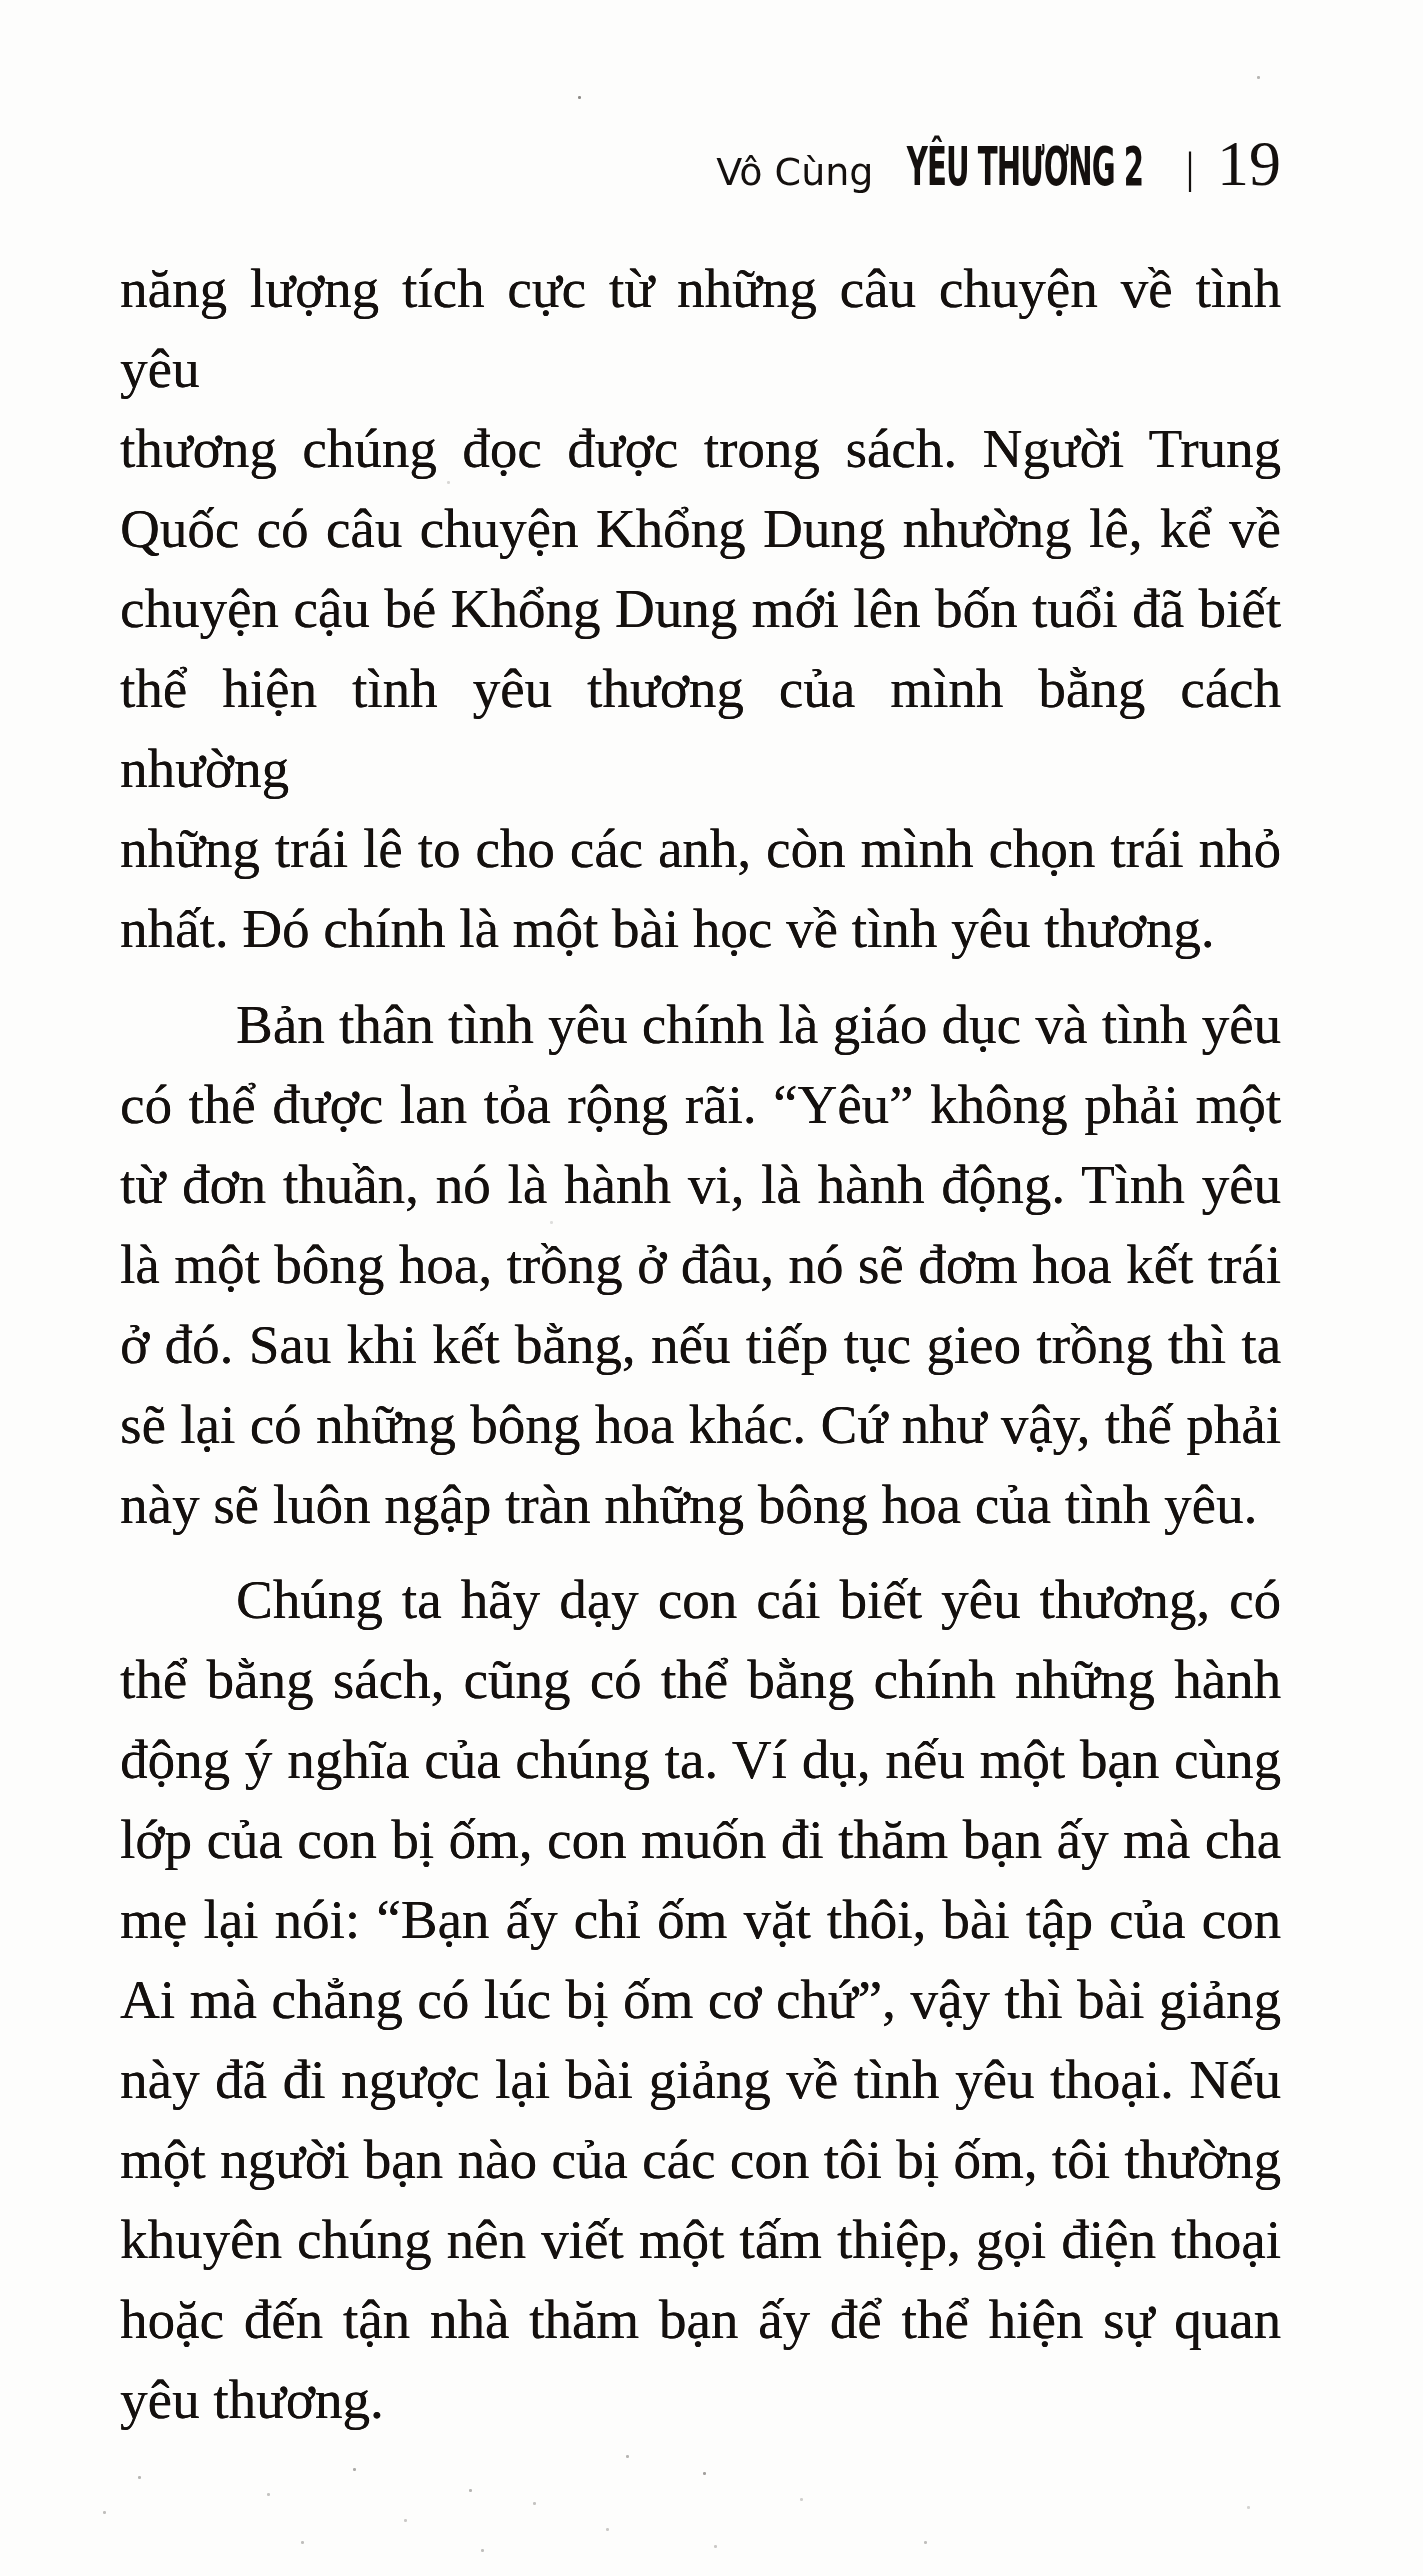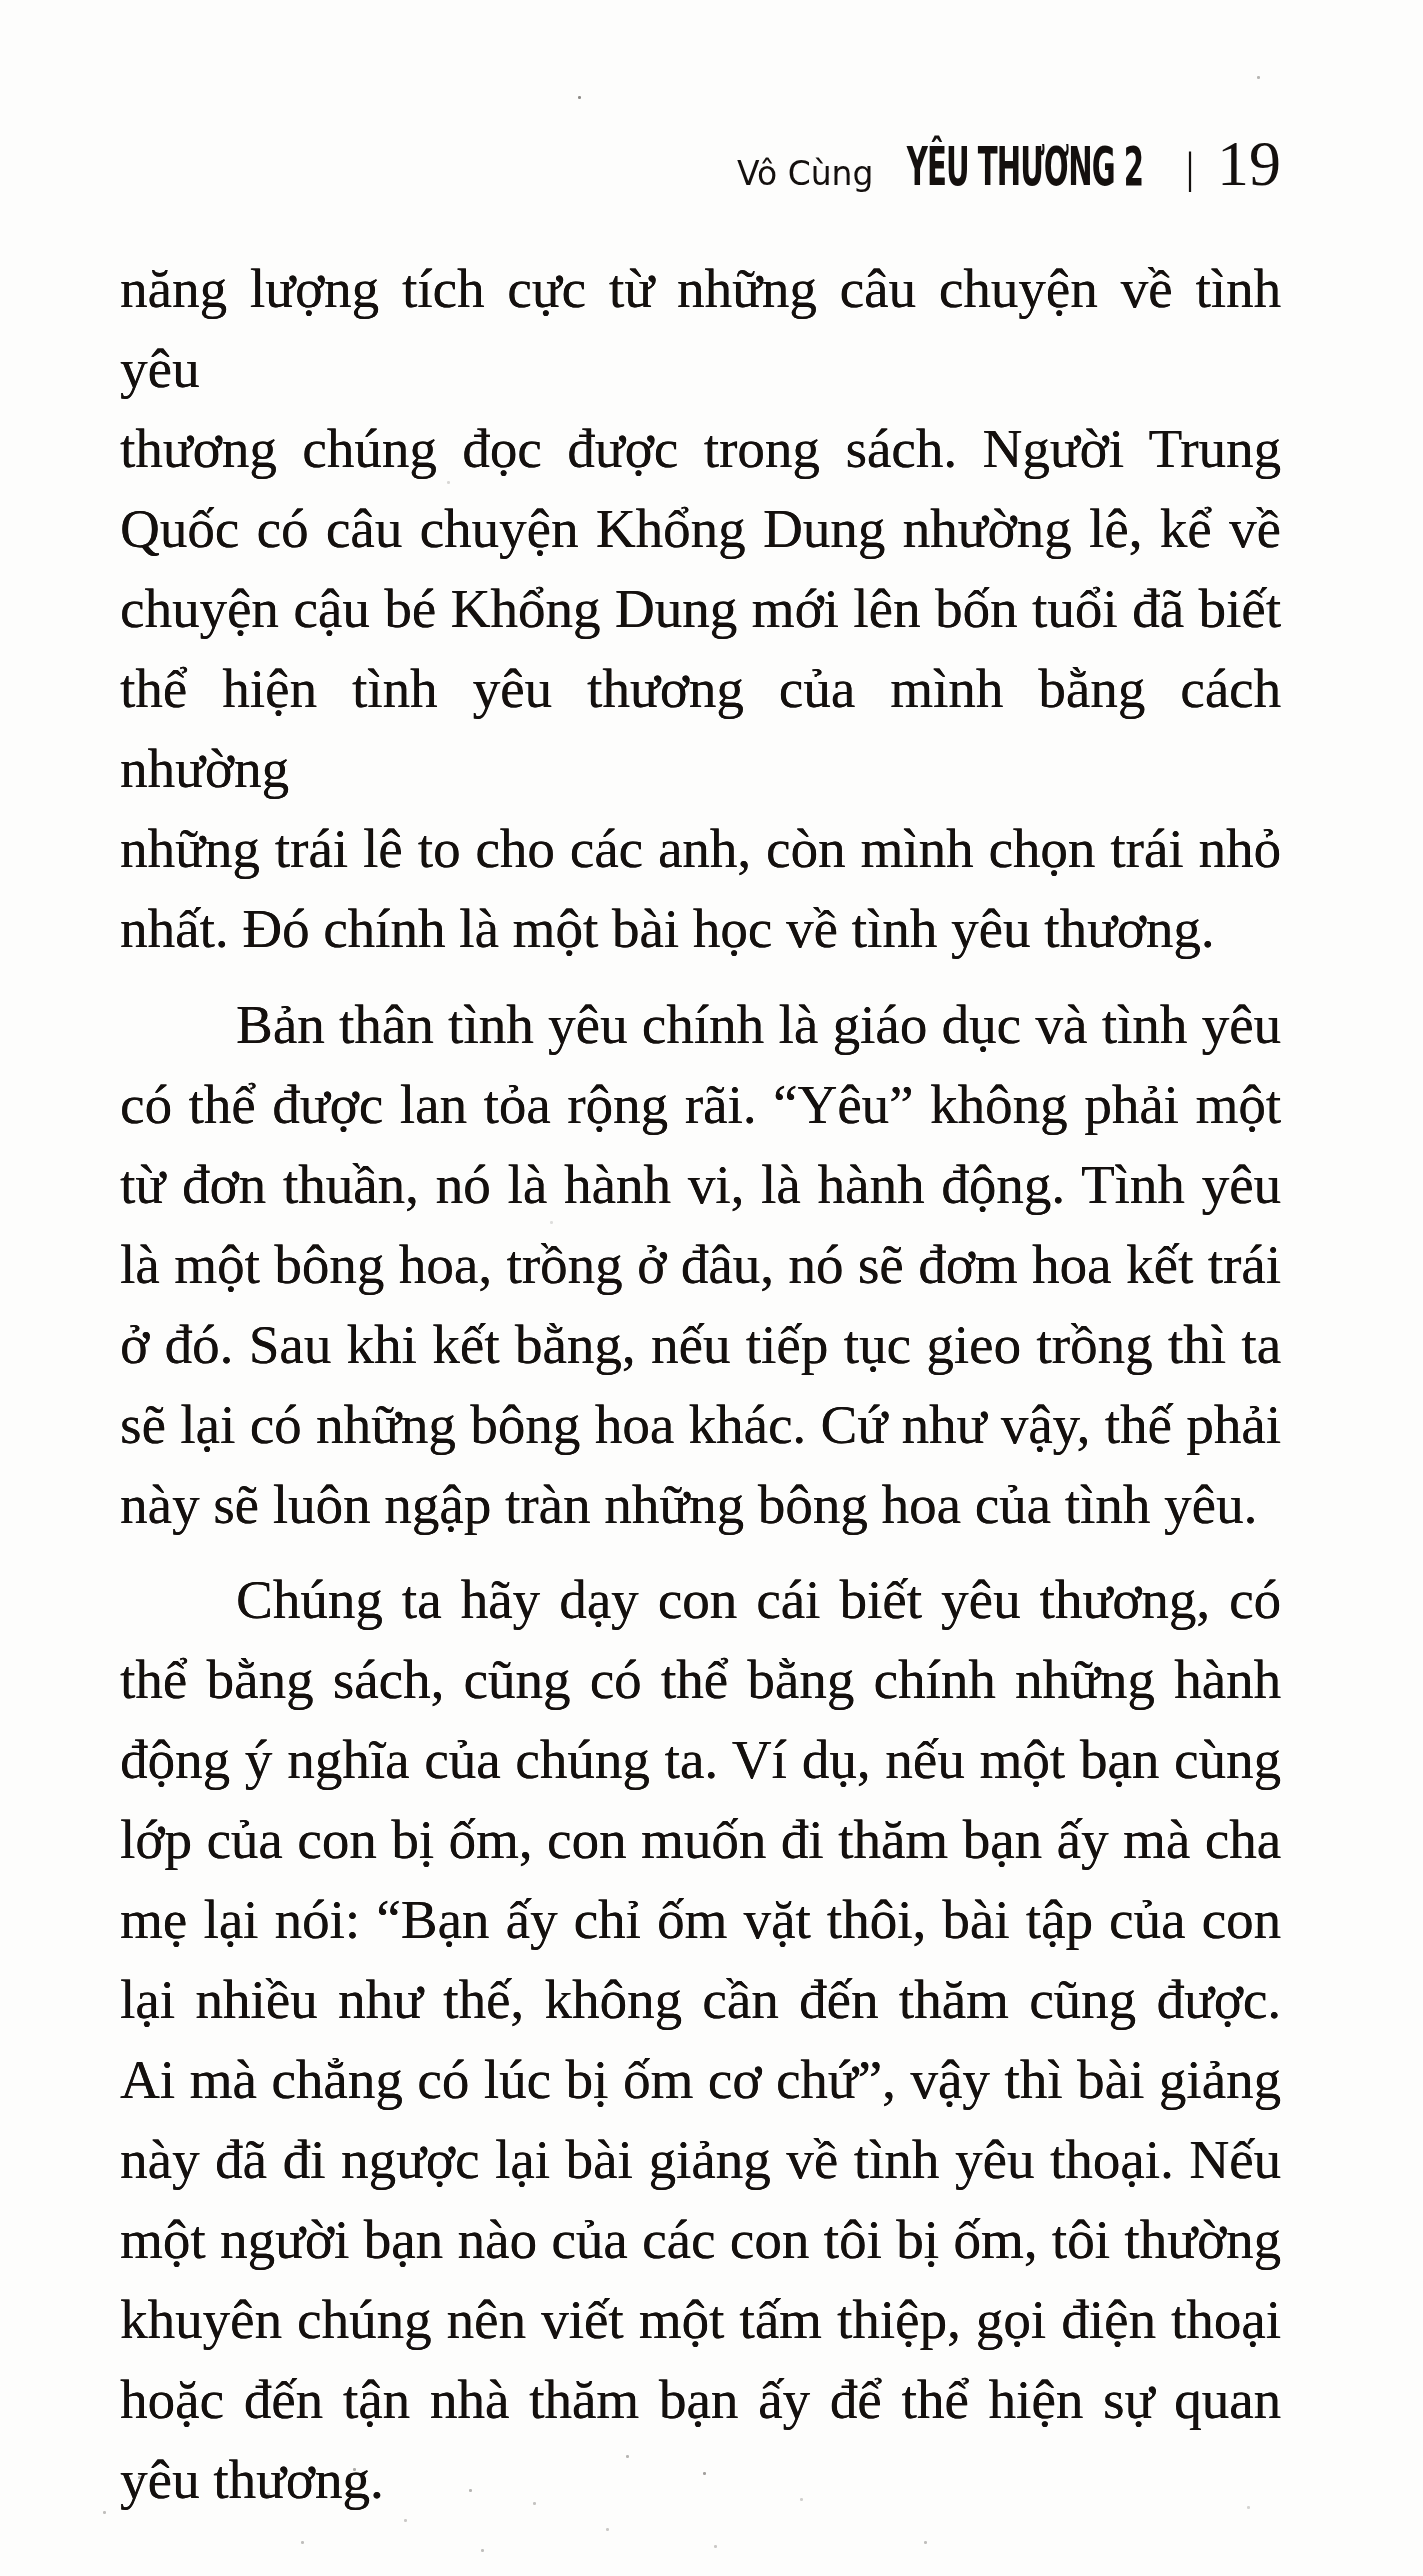--- a/index.html
+++ b/index.html
@@ -17,21 +17,21 @@
   .header {
     position: absolute;
     top: 127px;
     right: 143px;
     display: flex;
     align-items: baseline;
     white-space: nowrap;
   }
   .h-script {
     font-family: "DejaVu Sans", sans-serif;
-    font-size: 33px;
+    font-size: 38px;
     font-weight: 400;
     letter-spacing: 0px;
     margin-right: 13.8px;
   }
   .h-bold {
     display: inline-block;
     font-family: "DejaVu Sans", sans-serif;
     font-size: 53px;
     font-weight: bold;
     letter-spacing: -1.7px;
@@ -129,21 +129,20 @@
       <div class="line just"><span>từ đơn thuần, nó là hành vi, là hành động. Tình yêu</span></div>
       <div class="line just"><span>là một bông hoa, trồng ở đâu, nó sẽ đơm hoa kết trái</span></div>
       <div class="line just"><span>ở đó. Sau khi kết bằng, nếu tiếp tục gieo trồng thì ta</span></div>
       <div class="line just"><span>sẽ lại có những bông hoa khác. Cứ như vậy, thế phải</span></div>
       <div class="line"><span>này sẽ luôn ngập tràn những bông hoa của tình yêu.</span></div>
       <div class="line just indent"><span>Chúng ta hãy dạy con cái biết yêu thương, có</span></div>
       <div class="line just"><span>thể bằng sách, cũng có thể bằng chính những hành</span></div>
       <div class="line just"><span>động ý nghĩa của chúng ta. Ví dụ, nếu một bạn cùng</span></div>
       <div class="line just"><span>lớp của con bị ốm, con muốn đi thăm bạn ấy mà cha</span></div>
       <div class="line just"><span>mẹ lại nói: “Bạn ấy chỉ ốm vặt thôi, bài tập của con</span></div>
-      <div class="line just"><span>lại nhiều như thế, không cần đến thăm cũng được.</span></div>
       <div class="line just"><span>Ai mà chẳng có lúc bị ốm cơ chứ”, vậy thì bài giảng</span></div>
       <div class="line just"><span>này đã đi ngược lại bài giảng về tình yêu thoại. Nếu</span></div>
       <div class="line just"><span>một người bạn nào của các con tôi bị ốm, tôi thường</span></div>
       <div class="line just"><span>khuyên chúng nên viết một tấm thiệp, gọi điện thoại</span></div>
       <div class="line just"><span>hoặc đến tận nhà thăm bạn ấy để thể hiện sự quan</span></div>
       <div class="line"><span>yêu thương.</span></div>
     </div>
 
   <div class="speckles"></div>
 

